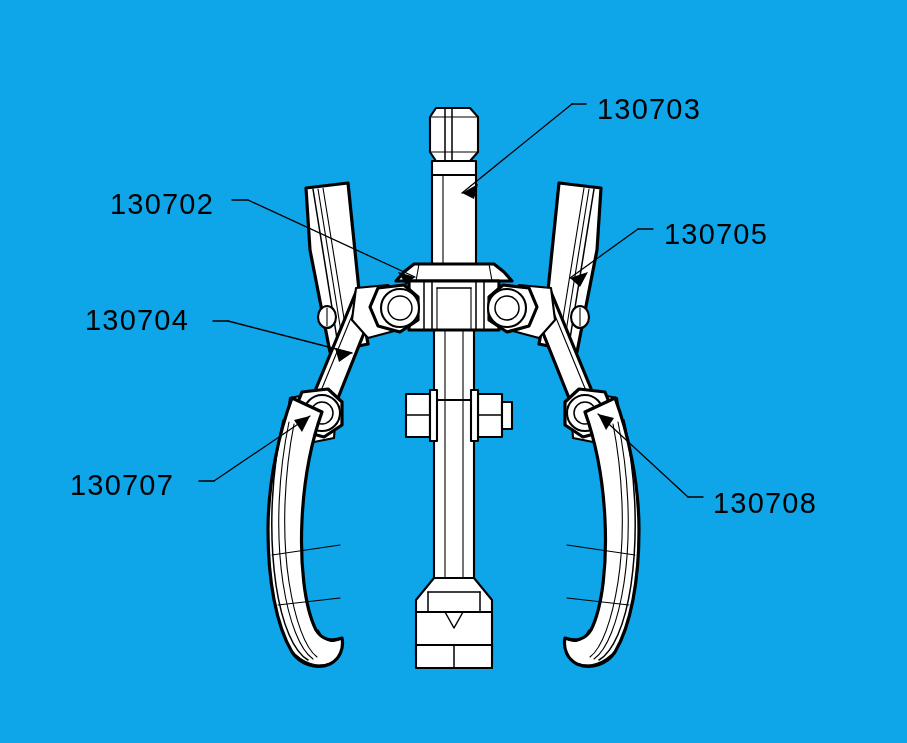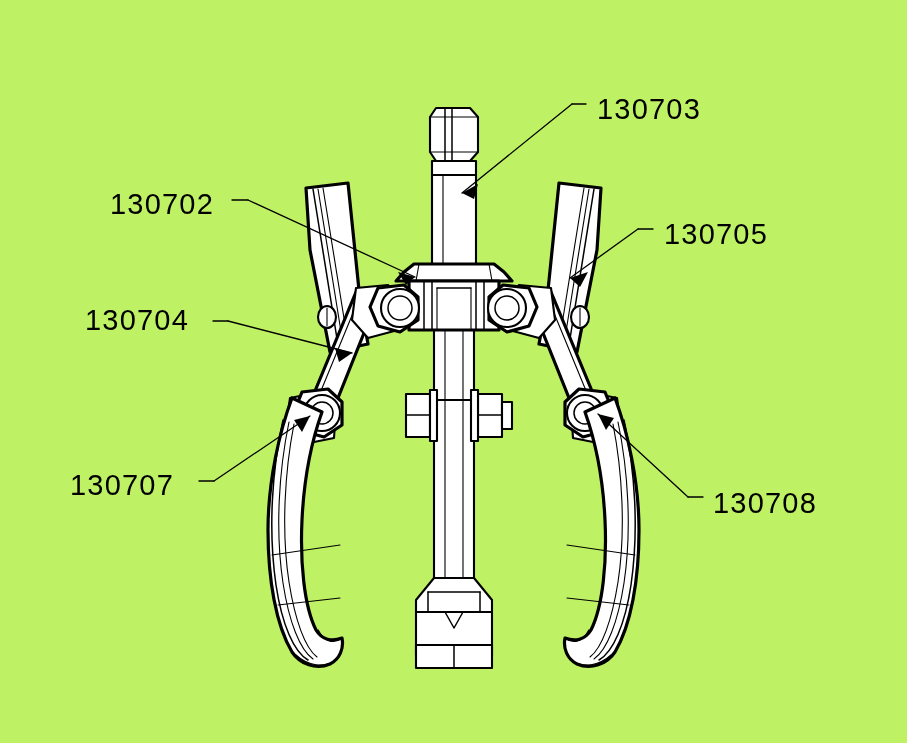--- a/index.html
+++ b/index.html
@@ -8,21 +8,21 @@
     padding: 0;
     background: #ffffff;
   }
   body {
     font-family: "Liberation Sans", sans-serif;
   }
   #diagram-root {
     position: relative;
     width: 907px;
     height: 743px;
-    background: #bef264;
+    background: #0ea5e9;
     overflow: hidden;
   }
   #drawing-svg {
     position: absolute;
     top: 0;
     left: 0;
     width: 907px;
     height: 743px;
     display: block;
   }

